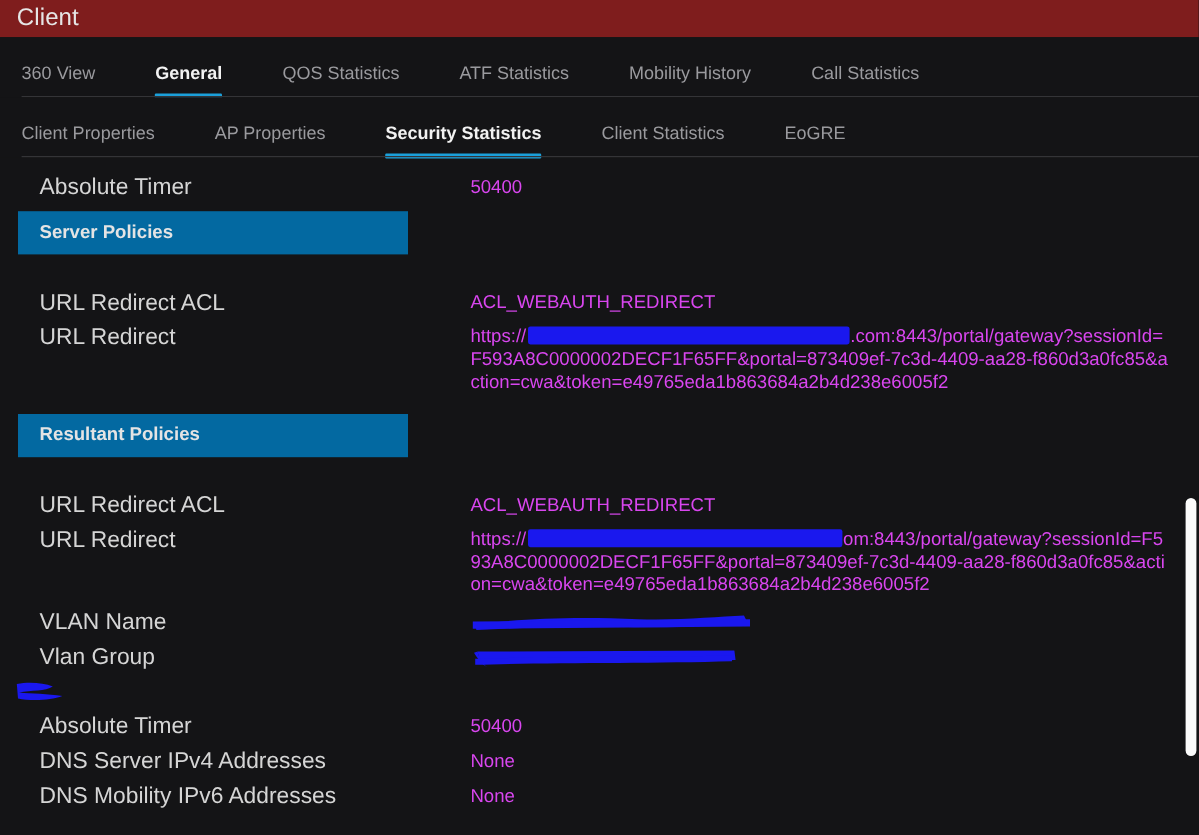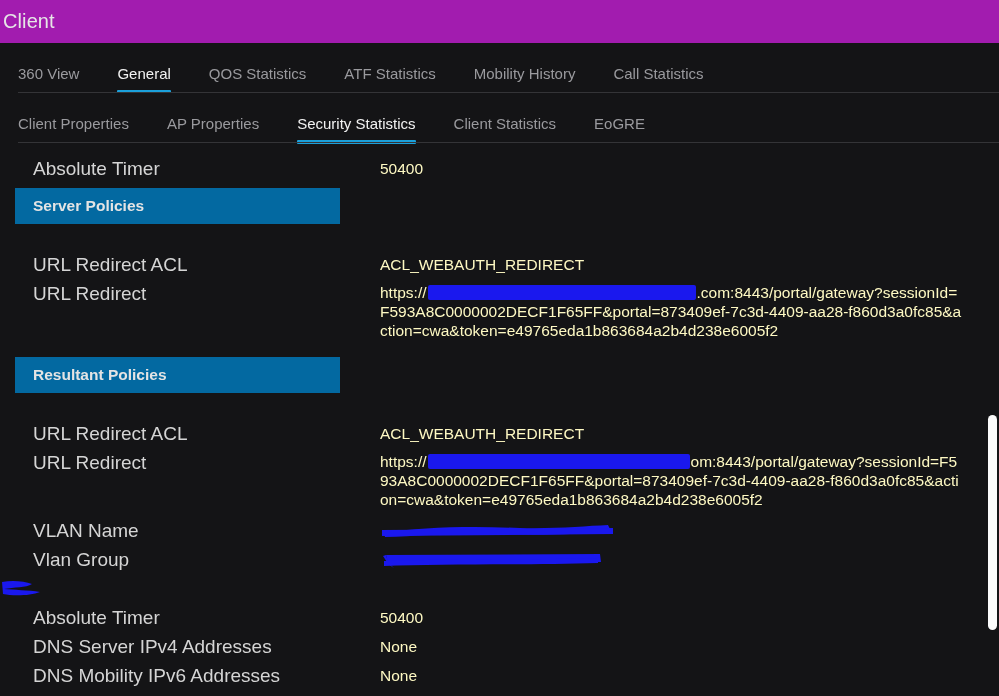--- a/index.html
+++ b/index.html
@@ -11,40 +11,41 @@
     width: 999px;
     height: 696px;
     overflow: hidden;
     font-family: "Liberation Sans", sans-serif;
     color: #d8d8d8;
     position: relative;
   }
 
   
   .titlebar {
-    height: 43px;
-    background: #a21caf;
+    height: 31px;
+    background: #7f1d1d;
     display: flex;
     align-items: center;
-    padding-left: 3px;
+    padding-left: 14px;
     box-sizing: border-box;
   }
   .titlebar-text {
     font-size: 20px;
     color: #e6e6e6;
     letter-spacing: 0.1px;
   }
 
   
   .tabrow {
     position: relative;
     background: #141416;
     display: flex;
     align-items: flex-end;
     box-sizing: border-box;
+    gap: 12px;
   }
   .tabrow.primary { height: 50px; padding-left: 18px; }
   .tabrow.secondary { height: 50px; padding-left: 18px; }
 
   .tabrow-rule {
     position: absolute;
     left: 18px;
     right: 0;
     bottom: 0;
     height: 1px;
@@ -55,21 +56,21 @@
     position: relative;
     font-size: 15px;
     color: #9a9a9e;
     padding: 0 0 11px 0;
     margin-right: 38px;
     white-space: nowrap;
     cursor: pointer;
   }
   .tab.active {
     color: #f2f2f2;
-    font-weight: normal;
+    font-weight: bold;
   }
   .tab .underline {
     position: absolute;
     left: 0;
     right: 0;
     bottom: -1px;
     height: 4px;
     background: #1ba0da;
     border-radius: 1px;
   }
@@ -92,24 +93,25 @@
     width: 380px;
     flex: 0 0 380px;
     padding-left: 33px;
     box-sizing: border-box;
     font-size: 19px;
     color: #d5d5d5;
     line-height: 29px;
   }
   .row .value {
     font-size: 15.5px;
-    color: #fef9c3;
+    color: #d946ef;
     line-height: 29px;
     position: relative;
     width: 585px;
+    margin-left: 12px;
   }
   .row .value.wrap {
     line-height: 19px;
     padding-top: 4px;
     word-break: break-all;
     white-space: normal;
   }
 
   
   .section-header {

